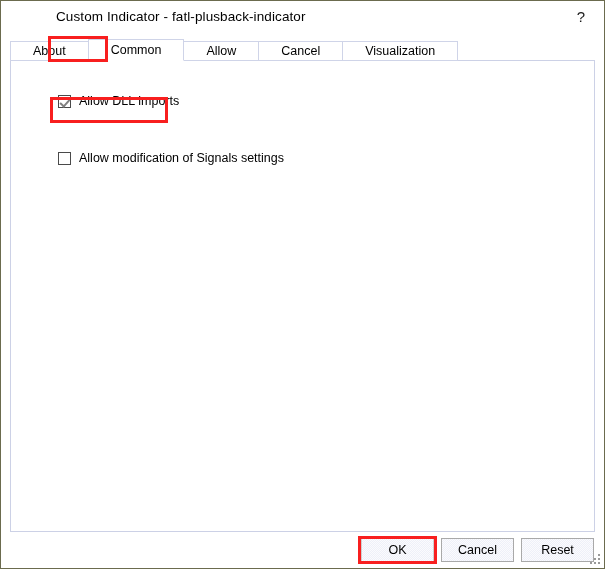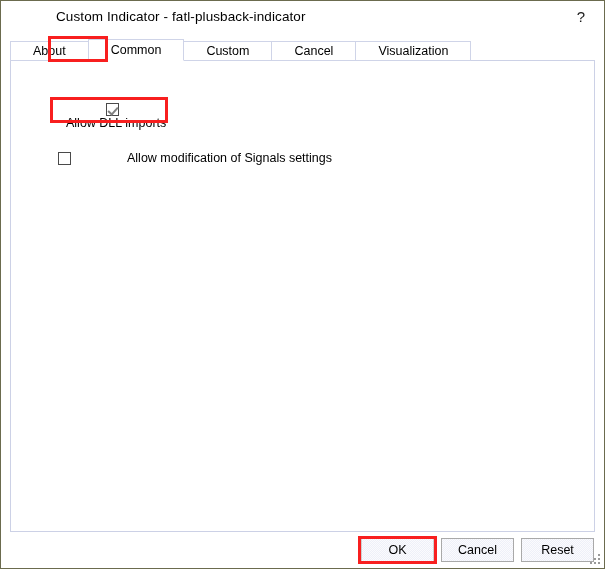--- a/index.html
+++ b/index.html
@@ -137,23 +137,23 @@
     z-index: 1;
   }
 
   .check-row {
     position: absolute;
     display: flex;
     align-items: center;
     left: 47px;
     cursor: default;
   }
-  #row-dll  { top: 42px; flex-direction: column; }
+  #row-dll  { top: 33px; }
   #row-ext  { top: 66px; }
-  #row-sig  { top: 90px; gap: 48px; }
+  #row-sig  { top: 90px; }
 
   .checkbox {
     width: 13px;
     height: 13px;
     box-sizing: border-box;
     border: 1px solid #4a4a4a;
     background: #ffffff;
     position: relative;
     flex: 0 0 auto;
   }
@@ -231,21 +231,21 @@
   </div>
 
   <div id="tabstrip">
     <div class="tab">
       <span>About</span>
     </div>
     <div class="tab selected">
       <span>Common</span>
     </div>
     <div class="tab">
-      <span>Custom</span>
+      <span>Allow</span>
     </div>
     <div class="tab">
       <span>Cancel</span>
     </div>
     <div class="tab">
       <span>Visualization</span>
     </div>
   </div>
 
   <div id="panel">

